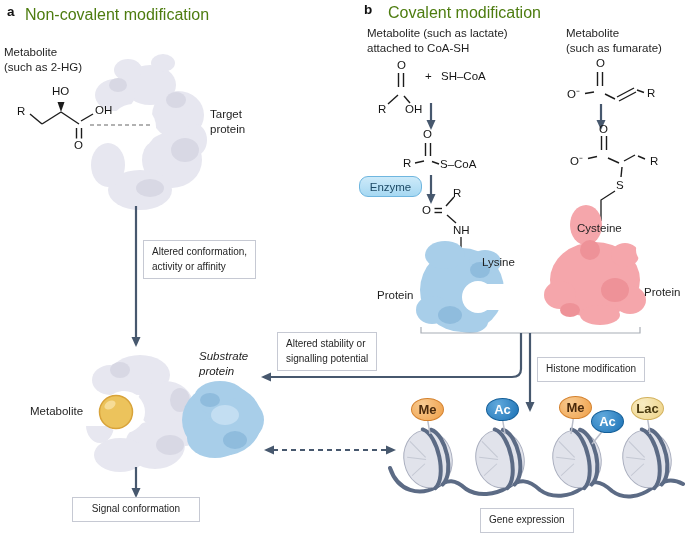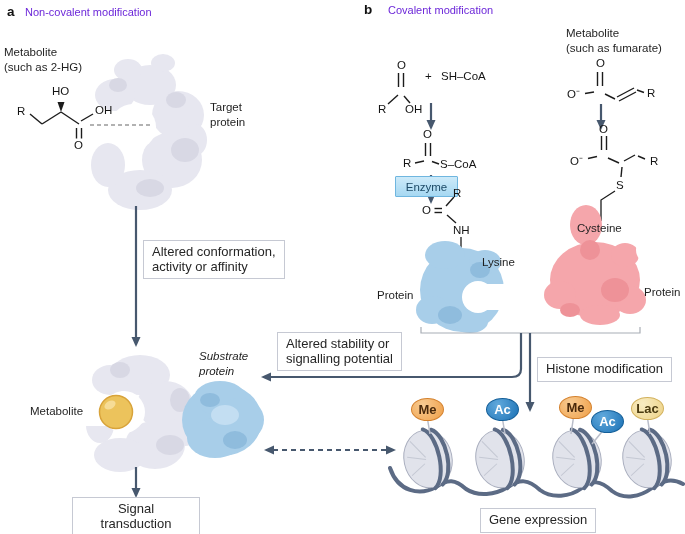--- a/index.html
+++ b/index.html
@@ -2,33 +2,33 @@
 <html><head>
 <meta charset="utf-8">
 <style>
   html,body{margin:0;padding:0;background:#fff;}
   #canvas{position:relative;width:685px;height:534px;background:#ffffff;overflow:hidden;
           font-family:"Liberation Sans",sans-serif;}
   svg{position:absolute;left:0;top:0;}
   .lbl{position:absolute;font-size:11.5px;line-height:15px;color:#1f1f1f;white-space:pre-line;}
   .atom{position:absolute;font-size:11.5px;line-height:13px;color:#141414;}
   .tag{position:absolute;font-size:13.5px;font-weight:700;color:#111;}
-  .title{position:absolute;font-size:11px;color:#6d28d9;}
+  .title{position:absolute;font-size:16px;color:#4d7c0f;}
   .box{position:absolute;background:#fff;border:1px solid #C6C9D3;color:#262626;
-       font-size:13px;line-height:14.5px;padding:4px 8px;white-space:pre-line;}
+       font-size:10px;line-height:14.5px;padding:4px 8px;white-space:pre-line;}
   .box.center{text-align:center;}
   .mark{position:absolute;width:33px;height:23px;border-radius:50%;display:flex;
         align-items:center;justify-content:center;font-size:13px;font-weight:700;
         box-sizing:border-box;}
   .mark.me{background:radial-gradient(circle at 35% 28%,#F8CB92,#EF9F47);border:1.5px solid #D4812D;color:#49290b;}
   .mark.ac{background:radial-gradient(circle at 35% 28%,#61A9DC,#1B71B5);border:1.5px solid #135E98;color:#fff;}
   .mark.lac{background:radial-gradient(circle at 35% 28%,#F8ECC2,#EDD287);border:1.5px solid #D2B15C;color:#4a3a10;}
-  .pill{position:absolute;left:359px;top:176px;width:63px;height:21px;border-radius:1px;
+  .pill{position:absolute;left:359px;top:176px;width:63px;height:21px;border-radius:9px;
         background:linear-gradient(#CDEAF9,#A6D8F2);border:1.3px solid #6FB6DF;color:#1d4a66;
-        font-size:11.5px;display:flex;align-items:center;justify-content:center;box-sizing:border-box;margin-left:36px;}
+        font-size:11.5px;display:flex;align-items:center;justify-content:center;box-sizing:border-box;}
 </style>
 </head>
 <body>
 
 <div id="canvas">
 
 <svg width="685" height="534" viewBox="0 0 685 534">
 
   <g>
     <g fill="#E7E7F0">
@@ -264,31 +264,33 @@
   </g>
 </svg>
 
 <span class="tag" style="left:7px;top:4px;">a</span>
 <span class="title" style="left:25px;top:6px;">Non-covalent modification</span>
 <span class="tag" style="left:364px;top:2px;">b</span>
 <span class="title" style="left:388px;top:4px;">Covalent modification</span>
 
 <span class="lbl" style="left:4px;top:45px;">Metabolite
 (such as 2-HG)</span>
-<span class="lbl" style="left:210px;top:100px;">Target
+<span class="lbl" style="left:210px;top:107px;">Target
 protein</span>
 
 <span class="atom" style="left:52px;top:85px;">HO</span>
 <span class="atom" style="left:17px;top:105px;">R</span>
 <span class="atom" style="left:95px;top:104px;">OH</span>
 <span class="atom" style="left:74px;top:139px;">O</span>
 
 <div class="box" style="left:143px;top:240px;">Altered conformation,
 activity or affinity</div>
 
+<span class="lbl" style="left:367px;top:26px;">Metabolite (such as lactate)
+attached to CoA-SH</span>
 <span class="lbl" style="left:566px;top:26px;">Metabolite
 (such as fumarate)</span>
 
 <span class="atom" style="left:397px;top:59px;">O</span>
 <span class="atom" style="left:378px;top:103px;">R</span>
 <span class="atom" style="left:405px;top:103px;">OH</span>
 <span class="atom" style="left:425px;top:70px;">+</span>
 <span class="atom" style="left:441px;top:70px;">SH–CoA</span>
 
 <span class="atom" style="left:423px;top:128px;">O</span>
@@ -313,21 +315,21 @@
 <span class="atom" style="left:616px;top:179px;">S</span>
 <span class="lbl" style="left:577px;top:221px;">Cysteine</span>
 <span class="lbl" style="left:644px;top:285px;">Protein</span>
 
 <div class="box" style="left:277px;top:332px;">Altered stability or
 signalling potential</div>
 <div class="box center" style="left:537px;top:357px;">Histone modification</div>
 <span class="lbl" style="left:30px;top:404px;">Metabolite</span>
 <span class="lbl" style="left:199px;top:349px;font-style:italic;">Substrate
 protein</span>
-<div class="box center" style="left:72px;top:497px;width:110px;">Signal transduction</div>
+<div class="box center" style="left:72px;top:497px;width:110px;">Signal conformation</div>
 <div class="box center" style="left:480px;top:508px;">Gene expression</div>
 
 <div class="mark me" style="left:411px;top:398px;">Me</div>
 <div class="mark ac" style="left:486px;top:398px;">Ac</div>
 <div class="mark me" style="left:559px;top:396px;">Me</div>
 <div class="mark ac" style="left:591px;top:410px;">Ac</div>
 <div class="mark lac" style="left:631px;top:397px;">Lac</div>
 
 </div>
 

